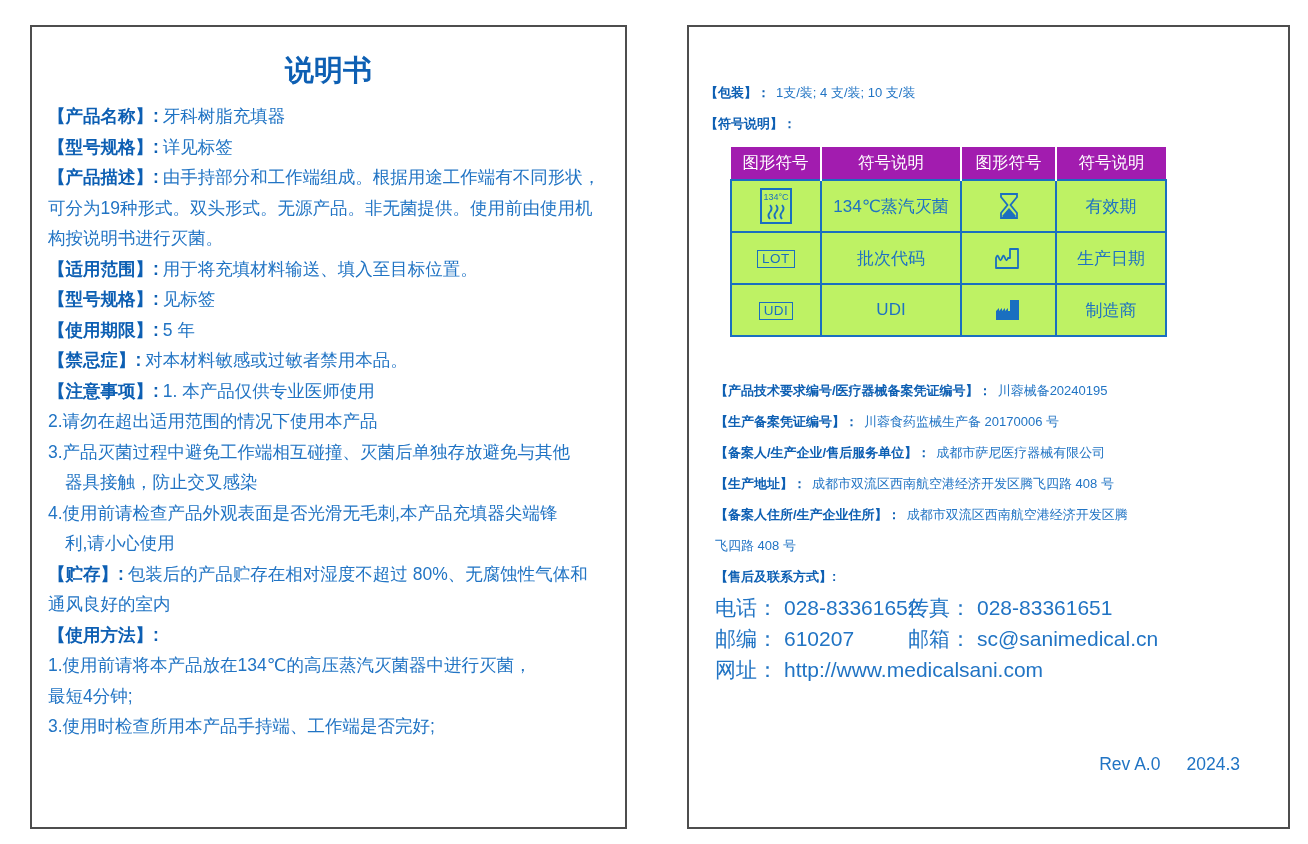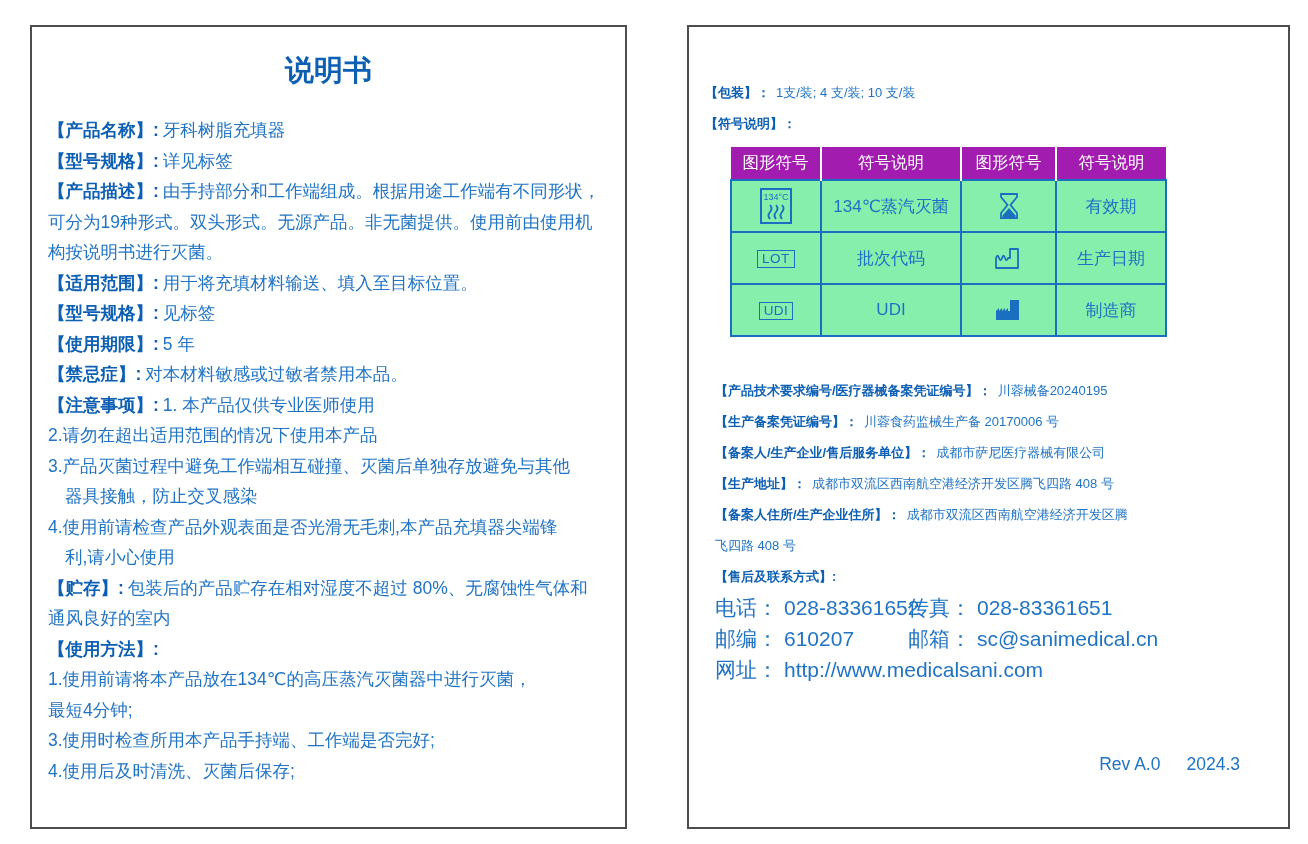--- a/index.html
+++ b/index.html
@@ -12,21 +12,21 @@
     position:absolute;top:25px;height:804px;background:#fff;
     border:2px solid #4d4d4d;box-sizing:border-box;
   }
   .page-left{left:30px;width:597px;}
   .page-right{left:687px;width:603px;}
 
   .doc-title{
     margin-top:24px;text-align:center;
     font-size:29px;font-weight:bold;color:#0d5fb3;
   }
-  .lines{margin-top:24px;padding:0 16px;}
+  .lines{margin-top:10px;padding:0 16px;}
   .line{
     font-size:17.5px;line-height:30.5px;color:#2174c4;
     white-space:nowrap;overflow:hidden;
   }
   .line .lbl{font-weight:bold;color:#0d5fb3;margin-right:4px;}
   .line.indent{padding-left:17px;}
 
   
   .right-content{padding:50px 16px 0 16px;}
   .r-line{font-size:13px;line-height:31px;color:#2174c4;white-space:nowrap;overflow:hidden;}
@@ -36,21 +36,21 @@
     border-collapse:collapse;margin:8px 0 0 25px;width:435px;
     table-layout:fixed;
   }
   table.symbols th{
     background:#a21caf;color:#ffffff;font-size:16.5px;font-weight:500;
     height:32px;padding:0;text-align:center;border:none;
   }
   table.symbols th + th{border-left:2px solid #ffffff;}
   table.symbols td{
     border:2px solid #1a6fc0;height:50px;padding:0;text-align:center;
-    vertical-align:middle;font-size:17px;color:#1e72c3;background:#86efac;
+    vertical-align:middle;font-size:17px;color:#1e72c3;background:#bef264;
   }
   .col-sym1{width:90px;}.col-desc1{width:140px;}.col-sym2{width:95px;}.col-desc2{width:110px;}
   .code-box{
     display:inline-block;border:1.5px solid #1a6fc0;color:#1a6fc0;
     font-size:13.5px;font-weight:500;line-height:16px;padding:0 4px;letter-spacing:.5px;
   }
   .sym-svg{vertical-align:middle;}
 
   .info-lines{margin-top:38px;padding-left:10px;}
   .contact{padding-left:10px;}
@@ -87,21 +87,20 @@
         <div class="line"><span>3.产品灭菌过程中避免工作端相互碰撞、灭菌后单独存放避免与其他</span></div>
         <div class="line indent"><span>器具接触，防止交叉感染</span></div>
         <div class="line"><span>4.使用前请检查产品外观表面是否光滑无毛刺,本产品充填器尖端锋</span></div>
         <div class="line indent"><span>利,请小心使用</span></div>
         <div class="line"><span class="lbl">【贮存】:</span><span>包装后的产品贮存在相对湿度不超过 80%、无腐蚀性气体和</span></div>
         <div class="line"><span>通风良好的室内</span></div>
         <div class="line"><span class="lbl">【使用方法】:</span></div>
         <div class="line"><span>1.使用前请将本产品放在134℃的高压蒸汽灭菌器中进行灭菌，</span></div>
         <div class="line"><span>最短4分钟;</span></div>
         <div class="line"><span>3.使用时检查所用本产品手持端、工作端是否完好;</span></div>
-        <div class="line"><span>4.使用后及时清洗、灭菌后保存;</span></div>
       </div>
   </div>
 
   <div class="page page-right">
     <div class="right-content">
       <div class="r-line">
         <span class="lbl">【包装】：</span><span>1支/装; 4 支/装; 10 支/装</span>
       </div>
       <div class="r-line">
         <span class="lbl">【符号说明】：</span>

